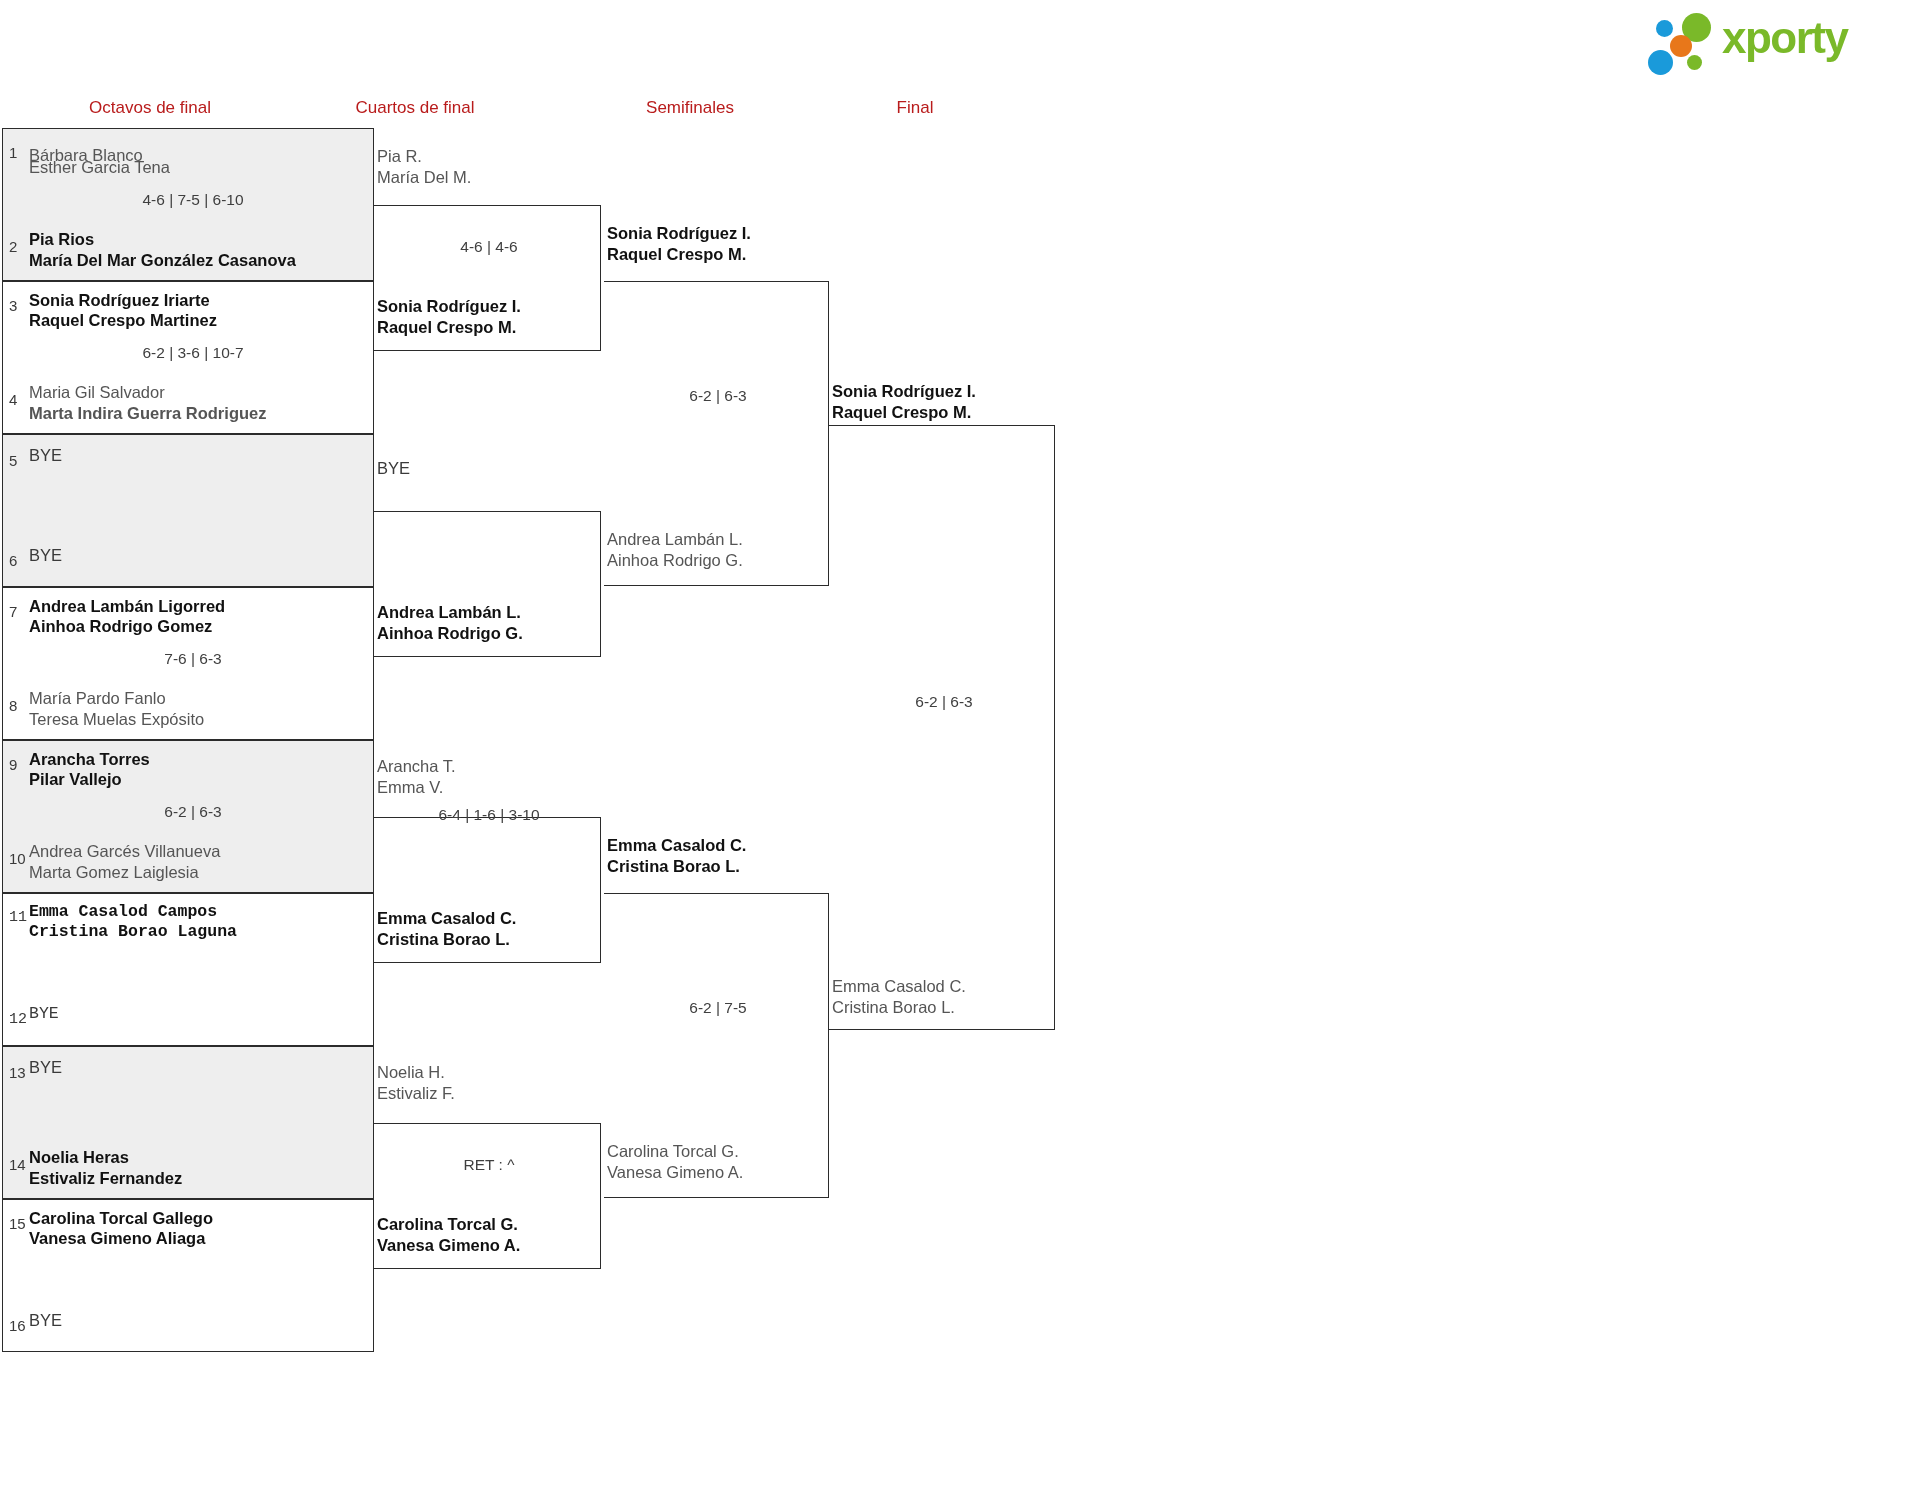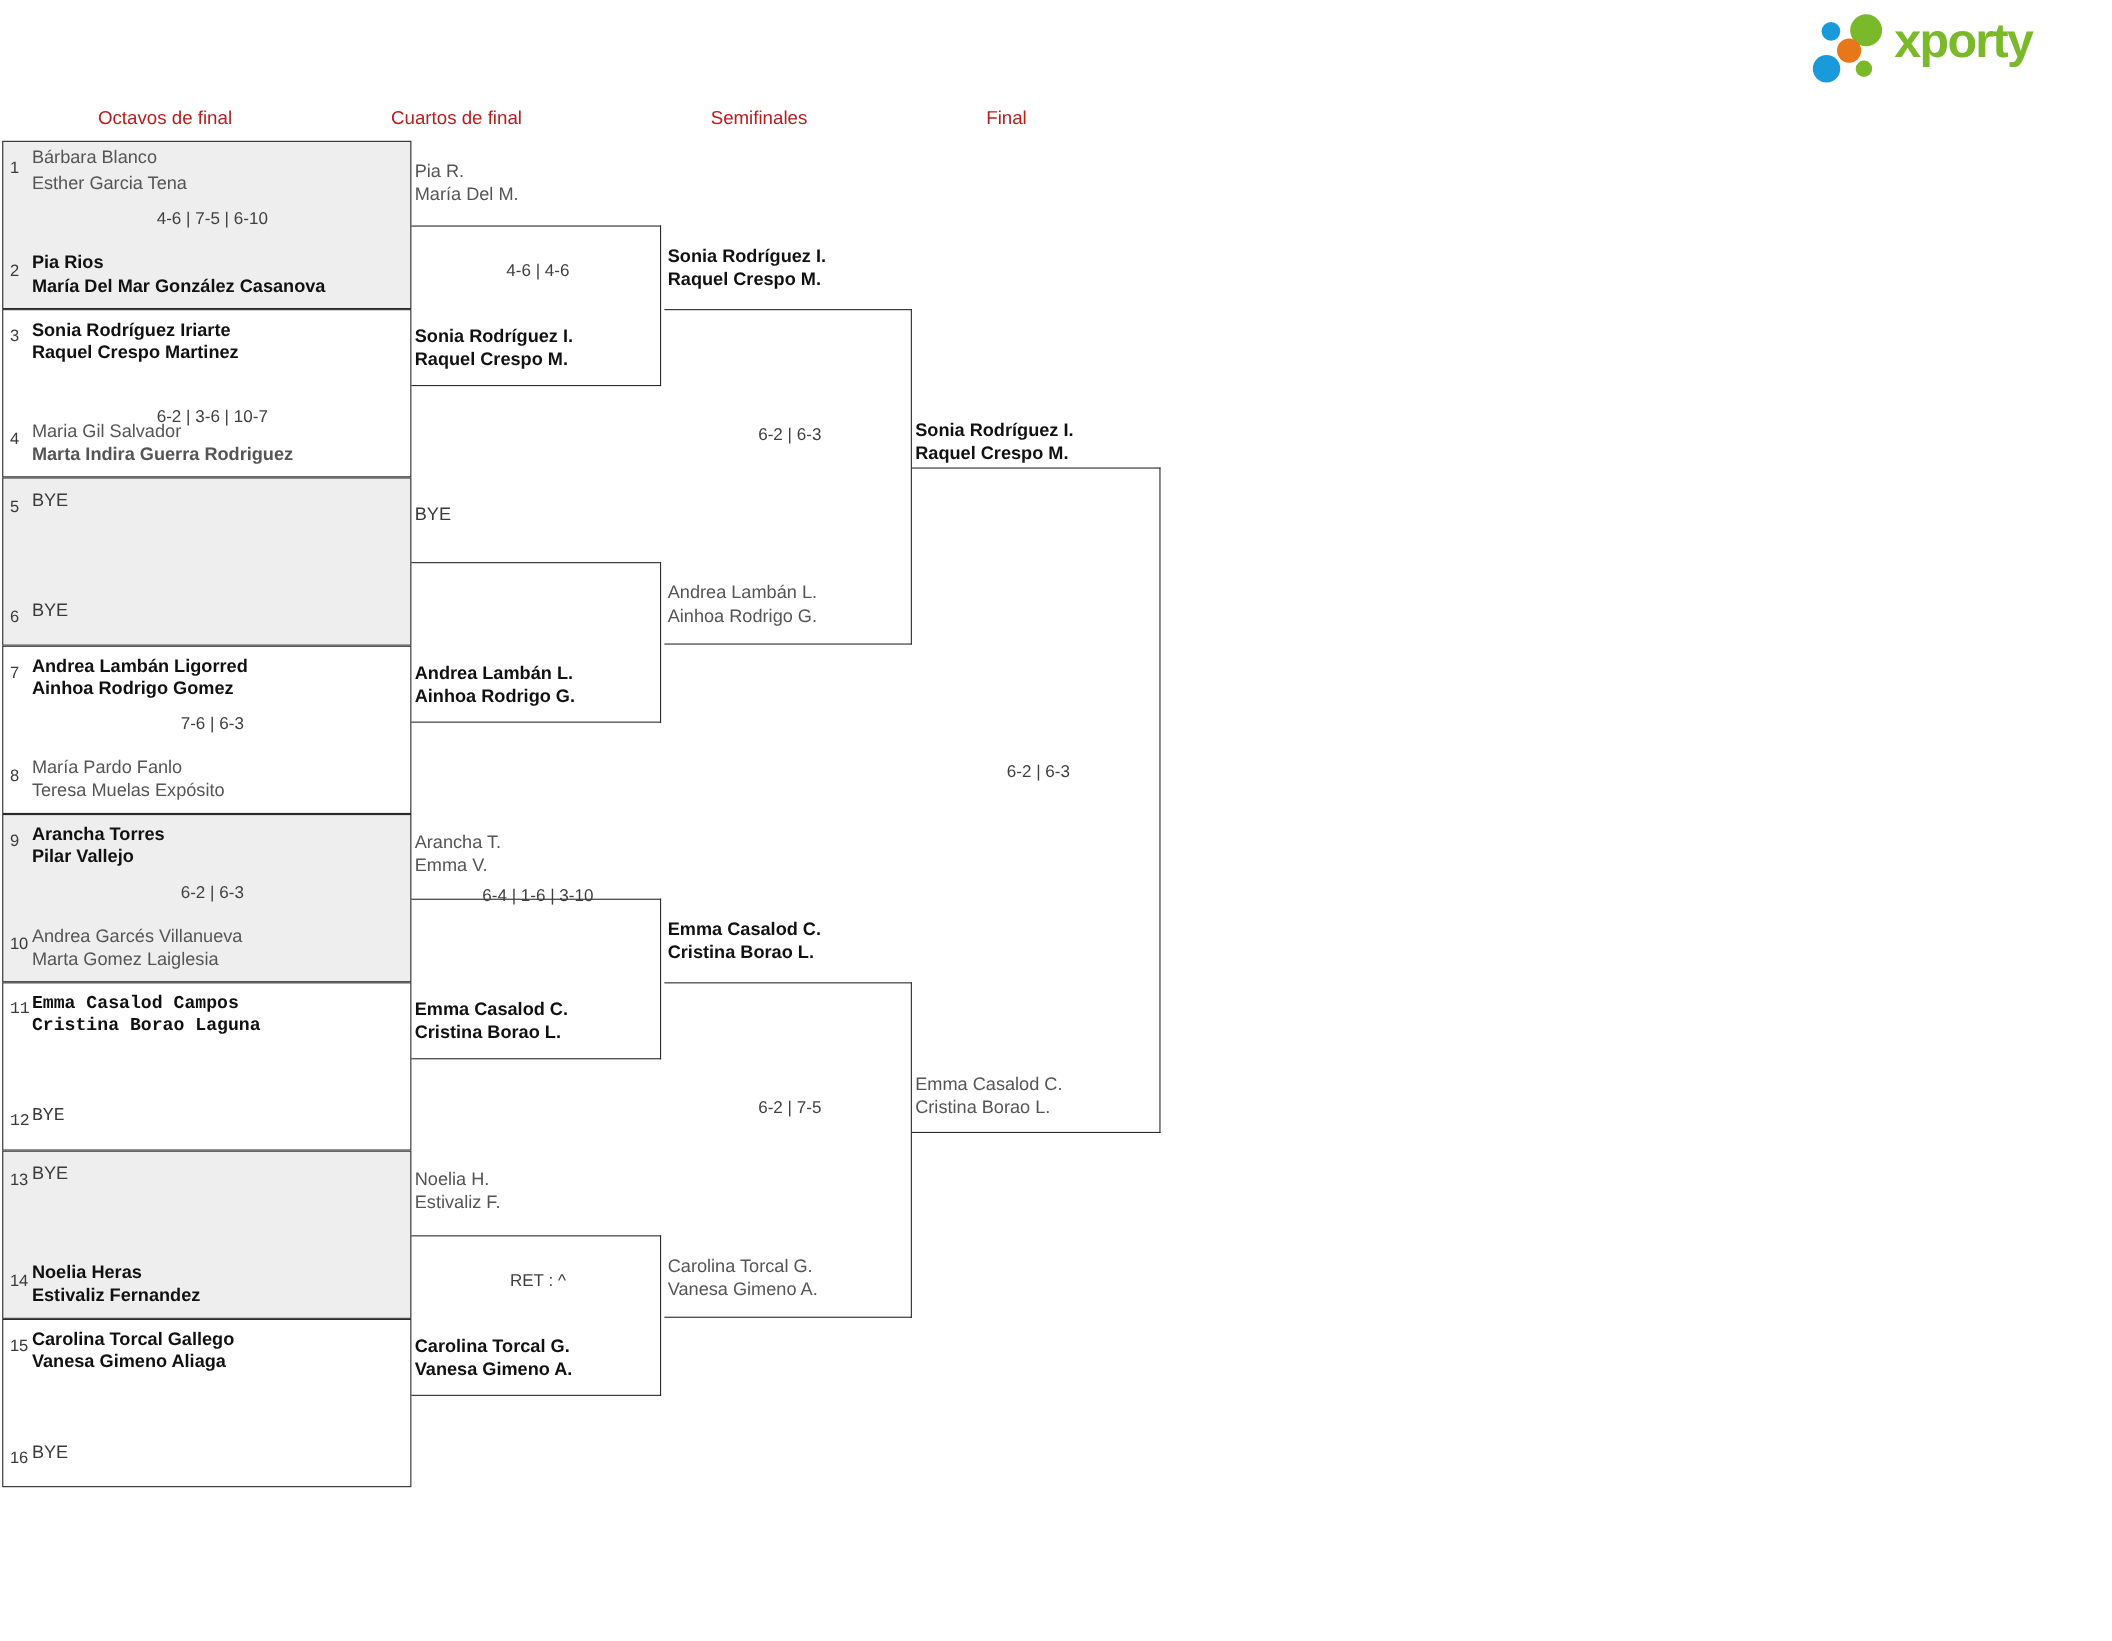--- a/index.html
+++ b/index.html
@@ -83,33 +83,33 @@
   <span id="logo-word">xporty</span>
 </div>
 
 <div class="abs round-head" style="left:30px;width:240px;">Octavos de final</div>
 <div class="abs round-head" style="left:300px;width:230px;">Cuartos de final</div>
 <div class="abs round-head" style="left:600px;width:180px;">Semifinales</div>
 <div class="abs round-head" style="left:840px;width:150px;">Final</div>
 
 <div class="r1box shade" style="top:128px;height:153px;">
   <span class="seed" style="top:16px;">1</span>
-  <span class="team lose" style="top:4px;text-align:right;">Bárbara Blanco</span>
+  <span class="team lose" style="top:16px;text-align:right;">Bárbara Blanco</span>
   <span class="team lose" style="top:28px;">Esther Garcia Tena</span>
   <span class="score" style="top:62px;left:60px;width:260px;">4-6 | 7-5 | 6-10</span>
   <span class="seed" style="top:110px;">2</span>
   <span class="team win" style="top:100px;">Pia Rios</span>
   <span class="team win" style="top:121px;">María Del Mar González Casanova</span>
 </div>
 
 <div class="r1box plain" style="top:281px;height:153px;">
   <span class="seed" style="top:16px;">3</span>
   <span class="team win" style="top:8px;">Sonia Rodríguez Iriarte</span>
   <span class="team win" style="top:28px;">Raquel Crespo Martinez</span>
-  <span class="score" style="top:62px;left:60px;width:260px;margin-top:27px;">6-2 | 3-6 | 10-7</span>
+  <span class="score" style="top:62px;left:60px;width:260px;">6-2 | 3-6 | 10-7</span>
   <span class="seed" style="top:110px;">4</span>
   <span class="team lose" style="top:100px;">Maria Gil Salvador</span>
   <span class="team lose" style="top:121px;font-weight:bold;">Marta Indira Guerra Rodriguez</span>
 </div>
 
 <div class="r1box shade" style="top:434px;height:153px;">
   <span class="seed" style="top:18px;">5</span>
   <span class="team bye" style="top:10px;">BYE</span>
   <span class="score" style="top:62px;left:60px;width:260px;"></span>
   <span class="seed" style="top:118px;">6</span>

